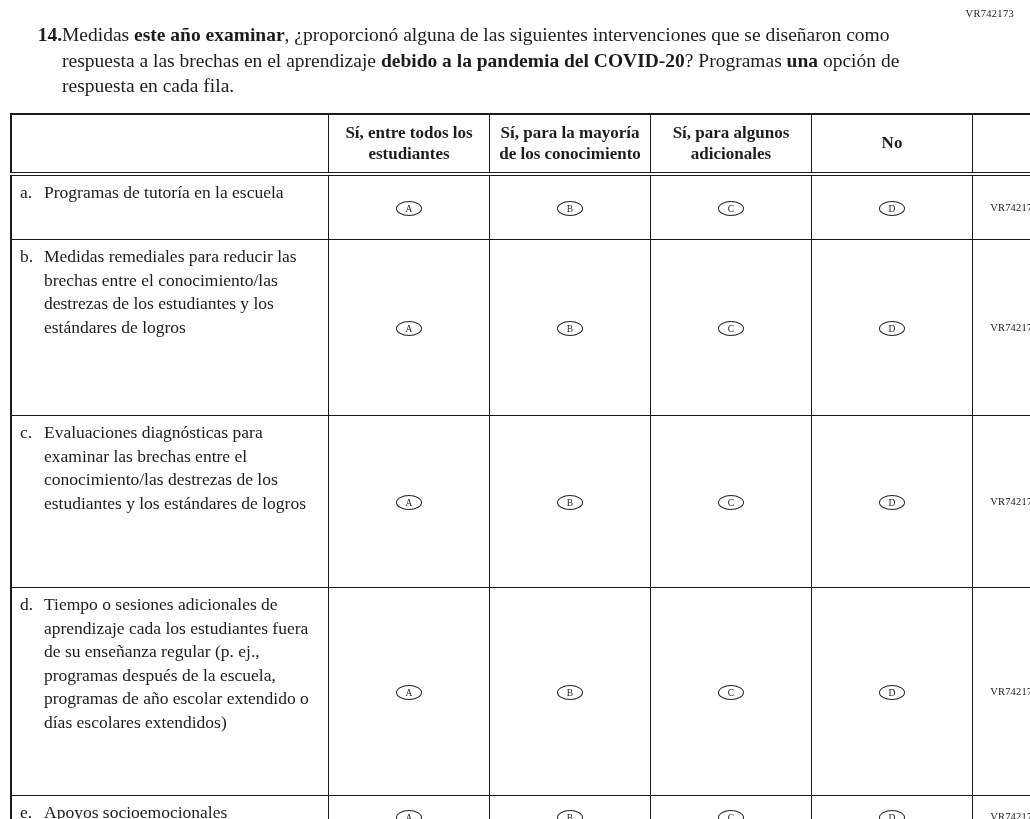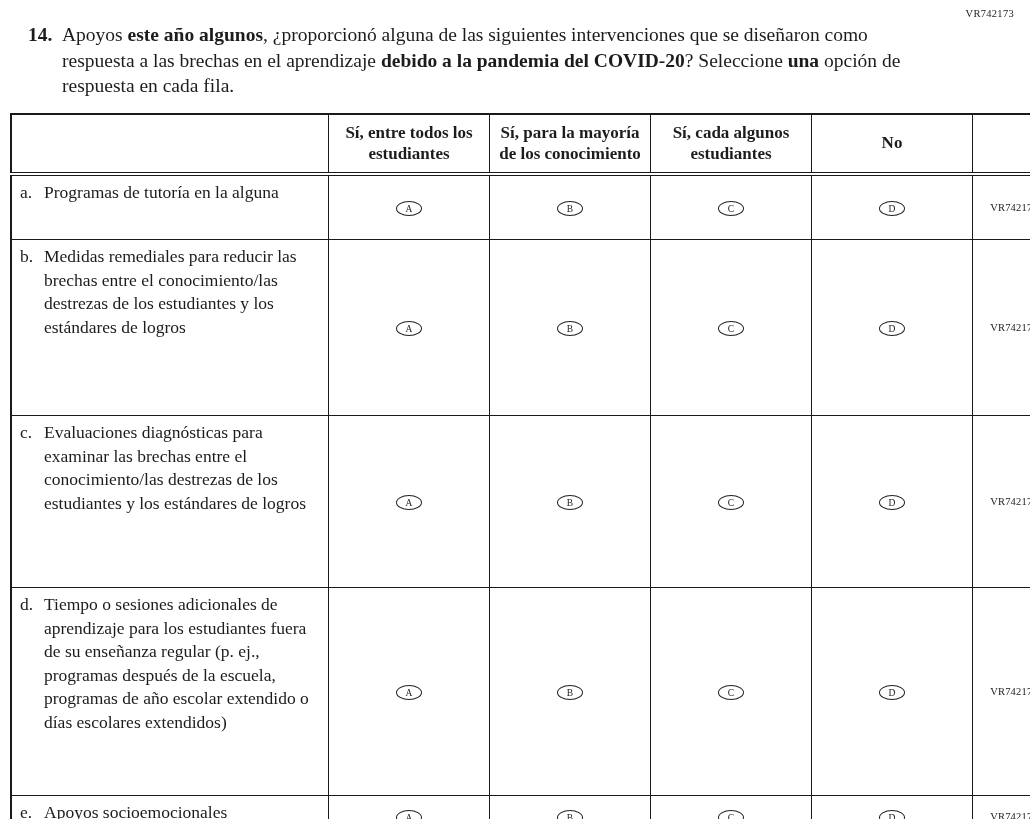--- a/index.html
+++ b/index.html
@@ -29,20 +29,21 @@
     display: flex;
     margin: 2px 0 14px 18px;
     width: 890px;
     font-size: 19.5px;
     line-height: 1.32;
   }
   .qnum {
     font-weight: bold;
     width: 34px;
     flex: 0 0 34px;
+    text-align: right;
   }
   .qtext { flex: 1; }
   .qtext b { font-weight: bold; }
 
   table.resp {
     border-collapse: collapse;
     table-layout: fixed;
     width: 1010px;
   }
   table.resp, table.resp td, table.resp th {
@@ -112,41 +113,41 @@
 </style>
 </head>
 <body>
 
 <div class="page">
 
   <div class="corner-code">VR742173</div>
 
   <div class="question">
     <span class="qnum">14.</span>
-    <div class="qtext"><span>Apoyos </span><b>este año algunos</b><span>, ¿proporcionó alguna de las siguientes intervenciones que se diseñaron como respuesta a las brechas en el aprendizaje </span><b>debido a la pandemia del COVID-20</b><span>? Seleccione </span><b>una</b><span> opción de respuesta en cada fila.</span></div>
+    <div class="qtext"><span>Medidas </span><b>este año examinar</b><span>, ¿proporcionó alguna de las siguientes intervenciones que se diseñaron como respuesta a las brechas en el aprendizaje </span><b>debido a la pandemia del COVID-20</b><span>? Programas </span><b>una</b><span> opción de respuesta en cada fila.</span></div>
   </div>
 
   <table class="resp">
     <thead>
       <tr>
         <th class="stem-col"></th>
         <th class="opt-col">Sí, entre todos los estudiantes</th>
         <th class="opt-col">Sí, para la mayoría de los conocimiento</th>
-        <th class="opt-col">Sí, cada algunos estudiantes</th>
+        <th class="opt-col">Sí, para algunos adicionales</th>
         <th class="opt-col">No</th>
         <th class="code-col"></th>
       </tr>
     </thead>
     <tbody>
 
       <tr class="row-a">
         <td class="stem">
           <div class="stem-inner">
             <span class="row-letter">a.</span>
-            <span class="row-text">Programas de tutoría en la alguna</span>
+            <span class="row-text">Programas de tutoría en la escuela</span>
           </div>
         </td>
         <td class="opt"><span class="bubble">A</span></td>
         <td class="opt"><span class="bubble">B</span></td>
         <td class="opt"><span class="bubble">C</span></td>
         <td class="opt"><span class="bubble">D</span></td>
         <td class="code">VR742174</td>
       </tr>
 
       <tr class="row-b">
@@ -174,21 +175,21 @@
         <td class="opt"><span class="bubble">B</span></td>
         <td class="opt"><span class="bubble">C</span></td>
         <td class="opt"><span class="bubble">D</span></td>
         <td class="code">VR742178</td>
       </tr>
 
       <tr class="row-d">
         <td class="stem">
           <div class="stem-inner">
             <span class="row-letter">d.</span>
-            <span class="row-text">Tiempo o sesiones adicionales de aprendizaje para los estudiantes fuera de su enseñanza regular (p. ej., programas después de la escuela, programas de año escolar extendido o días escolares extendidos)</span>
+            <span class="row-text">Tiempo o sesiones adicionales de aprendizaje cada los estudiantes fuera de su enseñanza regular (p. ej., programas después de la escuela, programas de año escolar extendido o días escolares extendidos)</span>
           </div>
         </td>
         <td class="opt"><span class="bubble">A</span></td>
         <td class="opt"><span class="bubble">B</span></td>
         <td class="opt"><span class="bubble">C</span></td>
         <td class="opt"><span class="bubble">D</span></td>
         <td class="code">VR742177</td>
       </tr>
 
       <tr class="row-e">

